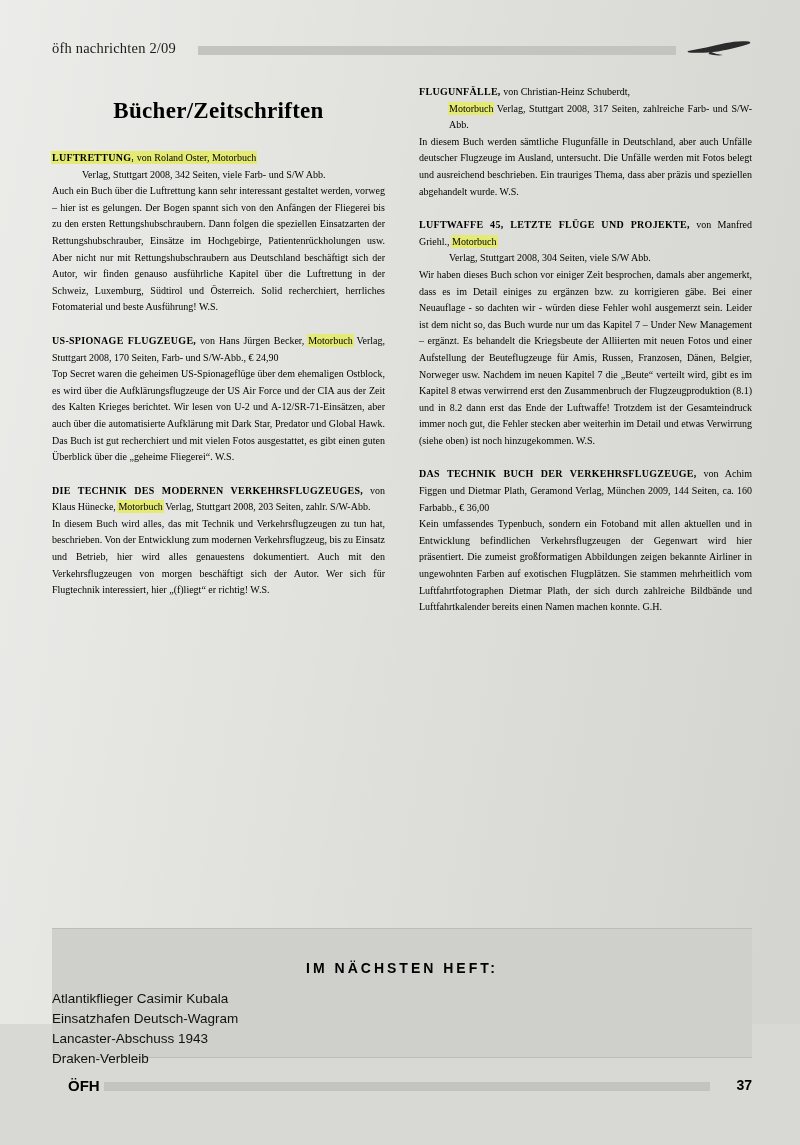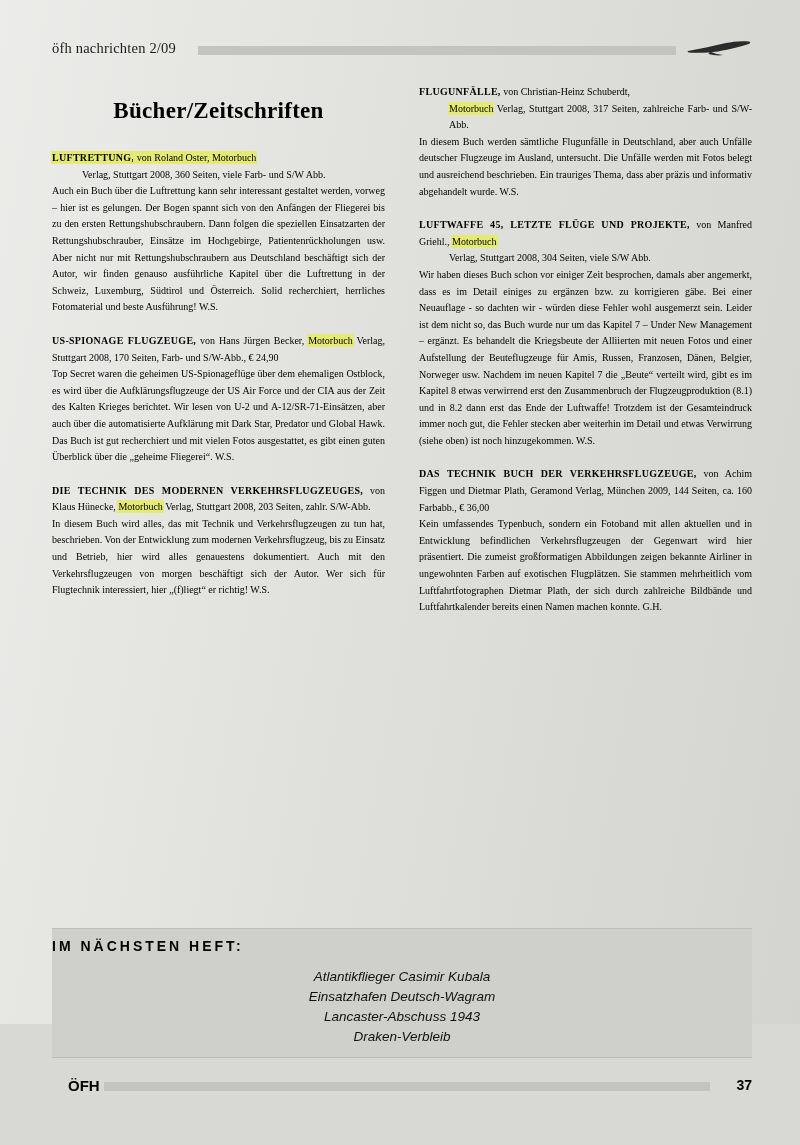--- a/index.html
+++ b/index.html
@@ -121,34 +121,33 @@
     position: absolute;
     left: 0;
     top: 888px;
     width: 700px;
     height: 128px;
     background: #cfcfcb;
     border-top: 1px solid #bdbdb8;
     border-bottom: 1px solid #bdbdb8;
   }
   .next-title {
+    text-align: center;
     font-family: "Liberation Sans", sans-serif;
     font-weight: bold;
     font-size: 14px;
     letter-spacing: 3px;
-    margin-top: 9px;
+    margin-top: 31px;
   }
   .next-list {
     margin-top: 13px;
-    text-align: center;
     font-family: "Liberation Sans", sans-serif;
     font-size: 13.5px;
     line-height: 20px;
     color: #111;
-    font-style: italic;
   }
   
   .footer {
     position: absolute;
     left: 0;
     top: 1038px;
     width: 700px;
     height: 20px;
   }
   .footer-left {
@@ -197,21 +196,21 @@
     </div>
 
     <div class="cols">
 
       <div class="col">
         <div class="section-title">Bücher/Zeitschriften</div>
 
         <div class="entry">
           <p class="lead">
             <span class="book hl">LUFTRETTUNG,</span><span class="hl"> von Roland Oster, </span><span class="hl">Motorbuch</span>
-            <span class="indent-block">Verlag, Stuttgart 2008, 360 Seiten, viele Farb- und S/W Abb.</span>
+            <span class="indent-block">Verlag, Stuttgart 2008, 342 Seiten, viele Farb- und S/W Abb.</span>
           </p>
           <p class="body-text">Auch ein Buch über die Luftrettung kann sehr interessant gestaltet werden, vorweg – hier ist es gelungen. Der Bogen spannt sich von den Anfängen der Fliegerei bis zu den ersten Rettungshubschraubern. Dann folgen die speziellen Einsatzarten der Rettungshubschrauber, Einsätze im Hochgebirge, Patientenrückholungen usw. Aber nicht nur mit Rettungshubschraubern aus Deutschland beschäftigt sich der Autor, wir finden genauso ausführliche Kapitel über die Luftrettung in der Schweiz, Luxemburg, Südtirol und Österreich. Solid recherchiert, herrliches Fotomaterial und beste Ausführung! W.S.</p>
         </div>
 
         <div class="entry">
           <p class="lead">
             <span class="book">US-SPIONAGE FLUGZEUGE,</span><span> von Hans Jürgen Becker, </span><span class="hl">Motorbuch</span><span> Verlag, Stuttgart 2008, 170 Seiten, Farb- und S/W-Abb., € 24,90</span>
           </p>
           <p class="body-text">Top Secret waren die geheimen US-Spionageflüge über dem ehemaligen Ostblock, es wird über die Aufklärungsflugzeuge der US Air Force und der CIA aus der Zeit des Kalten Krieges berichtet. Wir lesen von U-2 und A-12/SR-71-Einsätzen, aber auch über die automatisierte Aufklärung mit Dark Star, Predator und Global Hawk. Das Buch ist gut recherchiert und mit vielen Fotos ausgestattet, es gibt einen guten Überblick über die „geheime Fliegerei“. W.S.</p>
         </div>
@@ -224,21 +223,21 @@
         </div>
       </div>
 
       <div class="col">
 
         <div class="entry">
           <p class="lead">
             <span class="book">FLUGUNFÄLLE,</span><span> von Christian-Heinz Schuberdt, </span>
             <span class="indent-block"><span class="hl">Motorbuch</span><span> Verlag, Stuttgart 2008, 317 Seiten, zahlreiche Farb- und S/W-Abb.</span></span>
           </p>
-          <p class="body-text">In diesem Buch werden sämtliche Flugunfälle in Deutschland, aber auch Unfälle deutscher Flugzeuge im Ausland, untersucht. Die Unfälle werden mit Fotos belegt und ausreichend beschrieben. Ein trauriges Thema, dass aber präzis und informativ abgehandelt wurde. W.S.</p>
+          <p class="body-text">In diesem Buch werden sämtliche Flugunfälle in Deutschland, aber auch Unfälle deutscher Flugzeuge im Ausland, untersucht. Die Unfälle werden mit Fotos belegt und ausreichend beschrieben. Ein trauriges Thema, dass aber präzis und speziellen abgehandelt wurde. W.S.</p>
         </div>
 
         <div class="entry">
           <p class="lead">
             <span class="book">LUFTWAFFE 45, LETZTE FLÜGE UND PROJEKTE,</span><span> von Manfred Griehl., </span><span class="hl">Motorbuch</span>
             <span class="indent-block"> Verlag, Stuttgart 2008, 304 Seiten, viele S/W Abb.</span>
           </p>
           <p class="body-text">Wir haben dieses Buch schon vor einiger Zeit besprochen, damals aber angemerkt, dass es im Detail einiges zu ergänzen bzw. zu korrigieren gäbe. Bei einer Neuauflage - so dachten wir - würden diese Fehler wohl ausgemerzt sein. Leider ist dem nicht so, das Buch wurde nur um das Kapitel 7 – Under New Management – ergänzt. Es behandelt die Kriegsbeute der Alliierten mit neuen Fotos und einer Aufstellung der Beuteflugzeuge für Amis, Russen, Franzosen, Dänen, Belgier, Norweger usw. Nachdem im neuen Kapitel 7 die „Beute“ verteilt wird, gibt es im Kapitel 8 etwas verwirrend erst den Zusammenbruch der Flugzeugproduktion (8.1) und in 8.2 dann erst das Ende der Luftwaffe! Trotzdem ist der Gesamteindruck immer noch gut, die Fehler stecken aber weiterhin im Detail und etwas Verwirrung (siehe oben) ist noch hinzugekommen. W.S.</p>
         </div>
 

